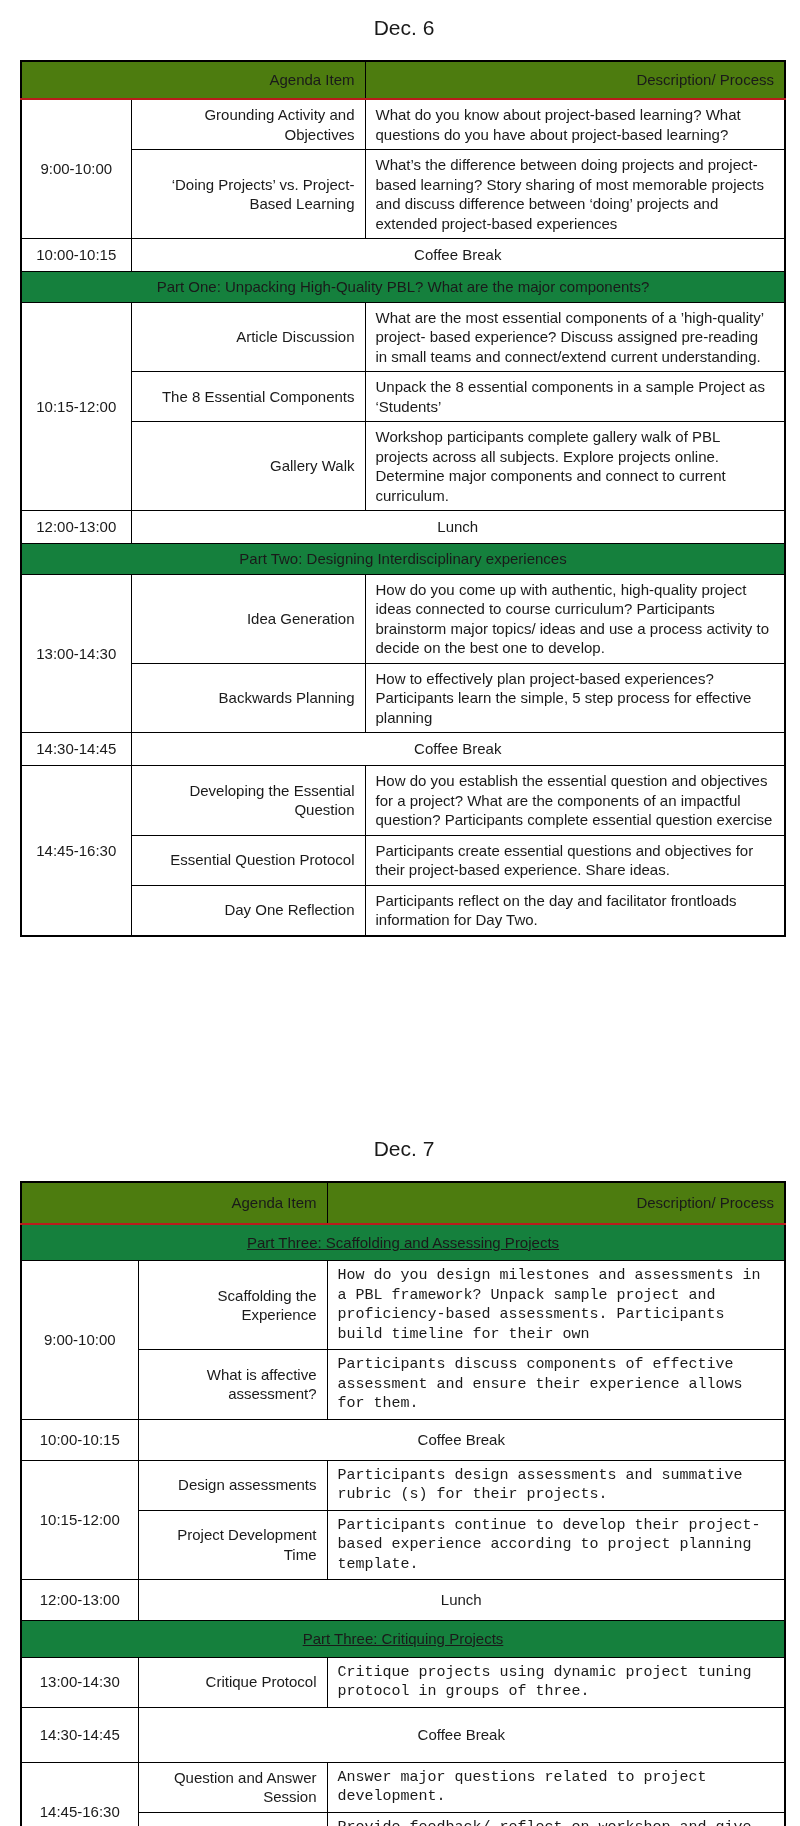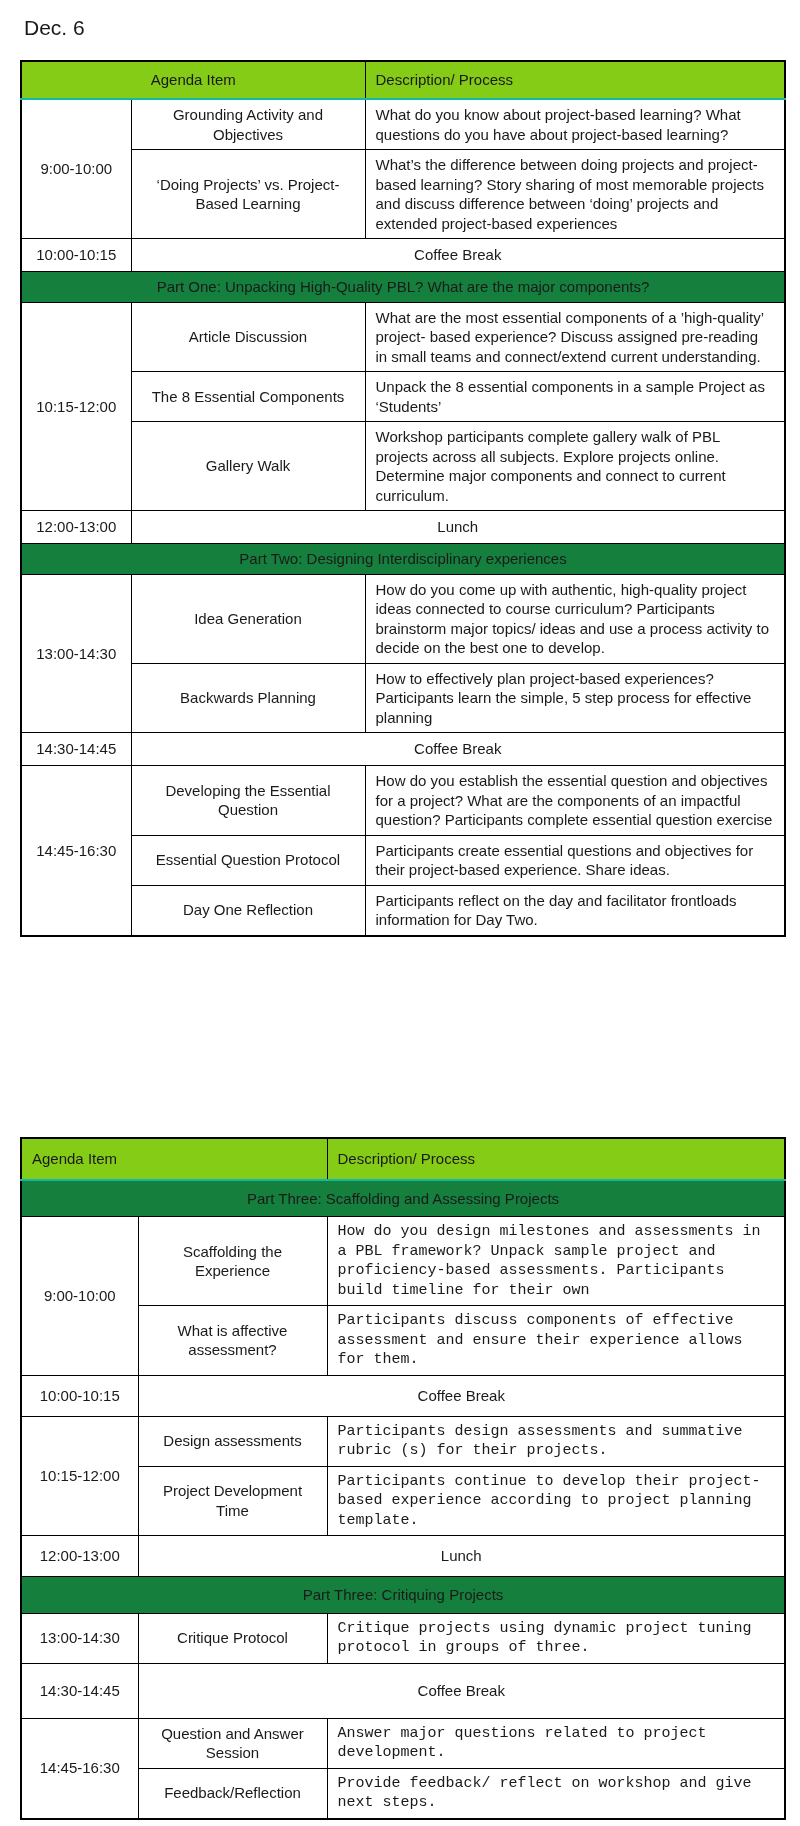--- a/index.html
+++ b/index.html
@@ -12,20 +12,21 @@
   .page {
     width: 800px;
     box-sizing: border-box;
     padding: 8px 16px 40px 20px;
   }
   .day-title {
     font-size: 21px;
     font-weight: 400;
     margin: 8px 0 20px 4px;
     color: #1a1a1a;
+    text-align: center;
   }
   .day-title.second {
     margin-top: 0;
   }
   .gap {
     height: 200px;
   }
   table.agenda {
     border-collapse: collapse;
     width: 764px;
@@ -34,34 +35,35 @@
   }
   table.agenda td, table.agenda th {
     border: 1px solid #000;
     font-size: 15px;
     line-height: 1.3;
     font-weight: 400;
     padding: 5px 10px;
     overflow-wrap: break-word;
   }
   table.agenda thead th {
-    background: #84cc16;
-    border-bottom: 2px solid #14b8a6;
+    background: #4d7c0f;
+    border-bottom: 2px solid #b91c1c;
+    text-align: right;
   }
   .t1 thead th { height: 26px; }
   .t2 thead th { height: 30px; }
   .th-agenda-center { text-align: center; vertical-align: middle; }
   .th-agenda-left { text-align: left; vertical-align: middle; }
   .th-desc { text-align: left; vertical-align: middle; }
   td.time {
     text-align: center;
     vertical-align: middle;
   }
   td.item {
-    text-align: center;
+    text-align: right;
     vertical-align: middle;
     margin-left: 30px;
   }
   td.desc {
     text-align: left;
     vertical-align: top;
   }
   .t2 td.desc { vertical-align: middle; font-family: Liberation Mono, monospace; }
   td.break-cell {
     text-align: center;
@@ -71,21 +73,21 @@
   }
   .t2 td.break-cell { height: 30px; }
   .t2 tr.tall td.break-cell { height: 44px; }
   td.section-cell {
     background: #15803d;
     text-align: center;
     vertical-align: middle;
     padding: 7px 10px;
   }
   .t2 td { padding: 9px 10px; }
-  .t2 td.section-cell { padding: 8px 23px; }
+  .t2 td.section-cell { padding: 8px 23px; text-decoration: underline; }
 </style>
 </head>
 <body>
 
 <div class="page">
 
   <div class="day-title">Dec. 6</div>
 
   <table class="agenda t1">
     <colgroup>
@@ -160,20 +162,21 @@
       </tr>
       <tr>
         <td class="item">Day One Reflection</td>
         <td class="desc">Participants reflect on the day and facilitator frontloads information for Day Two.</td>
       </tr>
     </tbody>
   </table>
 
   <div class="gap"></div>
 
+  <div class="day-title second">Dec. 7</div>
 
   <table class="agenda t2">
     <colgroup>
       <col style="width:117px">
         <col style="width:189px">
         <col style="width:458px">
     </colgroup>
     <thead>
       <tr>
         <th class="th-agenda-left" colspan="2">Agenda Item</th>

